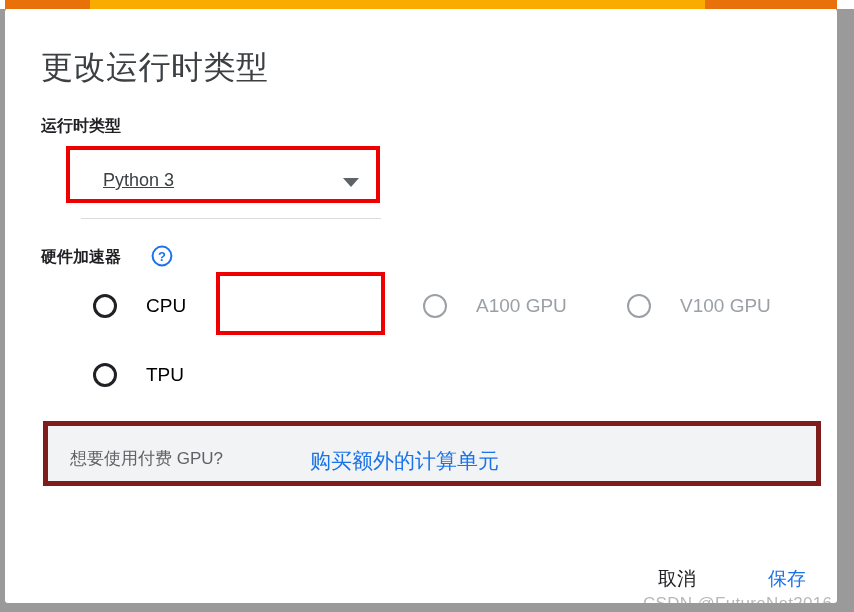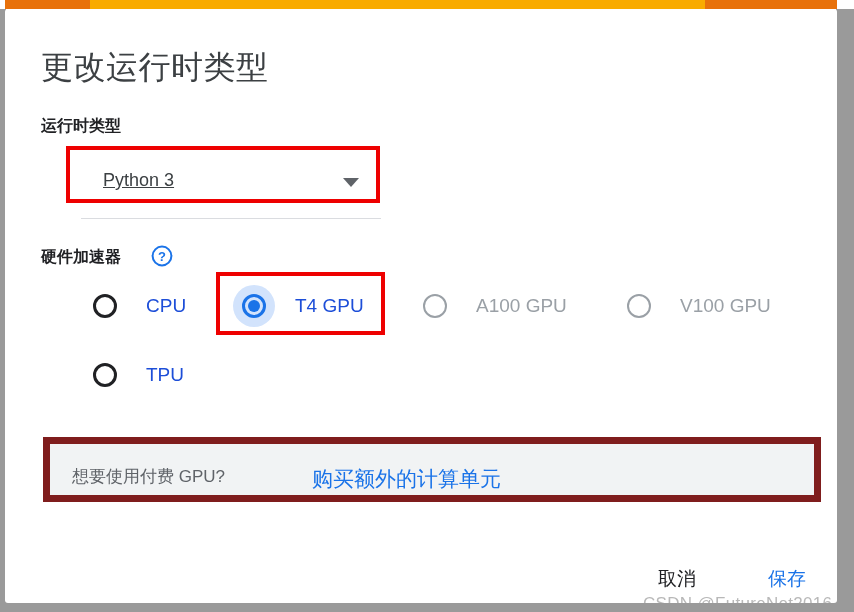--- a/index.html
+++ b/index.html
@@ -189,41 +189,40 @@
     left: 15px; top: 15px;
     width: 12px; height: 12px;
     border-radius: 50%;
     background: transparent;
   }
   .radio-item.checked .dot { background: #1a73e8; }
 
   .radio-label {
     margin-left: 20px;
     font-size: 19px;
-    color: #1d4ed8;
+    color: #000000;
   }
   .radio-item.disabled .radio-label { color: #9aa0a6; }
 
   #radio-cpu  { left: 79px;  top: 276px; }
   #radio-t4   { left: 228px; top: 276px; }
   #radio-a100 { left: 409px; top: 276px; }
   #radio-v100 { left: 613px; top: 276px; }
   #radio-tpu  { left: 79px;  top: 345px; }
 
   
   #banner {
     position: absolute;
     left: 38px;
     top: 412px;
     width: 778px;
     height: 65px;
     background: #f1f3f4;
-    border: 7px solid #7f1d1d;
+    border: 5px solid #7f1d1d;
     box-sizing: border-box;
-    margin-top: 16px;
   }
   #banner-text {
     position: absolute;
     left: 22px;
     top: 21px;
     font-size: 17px;
     color: #5f6368;
     white-space: nowrap;
   }
   #banner-link {
@@ -307,28 +306,20 @@
 
     <div id="radio-cpu" class="radio-item">
       <span class="radio-outer">
         <span class="ripple"></span>
         <span class="ring"></span>
         <span class="dot"></span>
       </span>
       <span class="radio-label">CPU</span>
     </div>
 
-    <div id="radio-t4" class="radio-item checked">
-      <span class="radio-outer">
-        <span class="ripple"></span>
-        <span class="ring"></span>
-        <span class="dot"></span>
-      </span>
-      <span class="radio-label">T4 GPU</span>
-    </div>
 
     <div id="radio-a100" class="radio-item disabled">
       <span class="radio-outer">
         <span class="ripple"></span>
         <span class="ring"></span>
         <span class="dot"></span>
       </span>
       <span class="radio-label">A100 GPU</span>
     </div>
 

